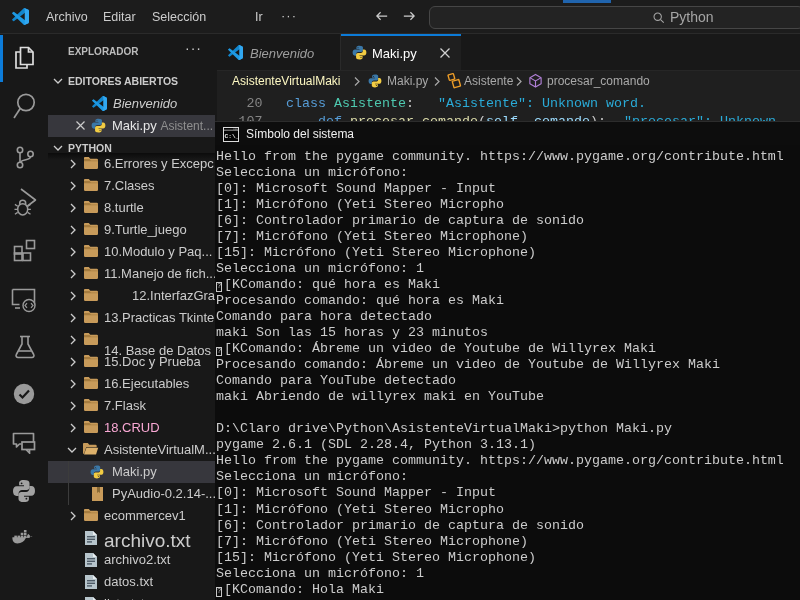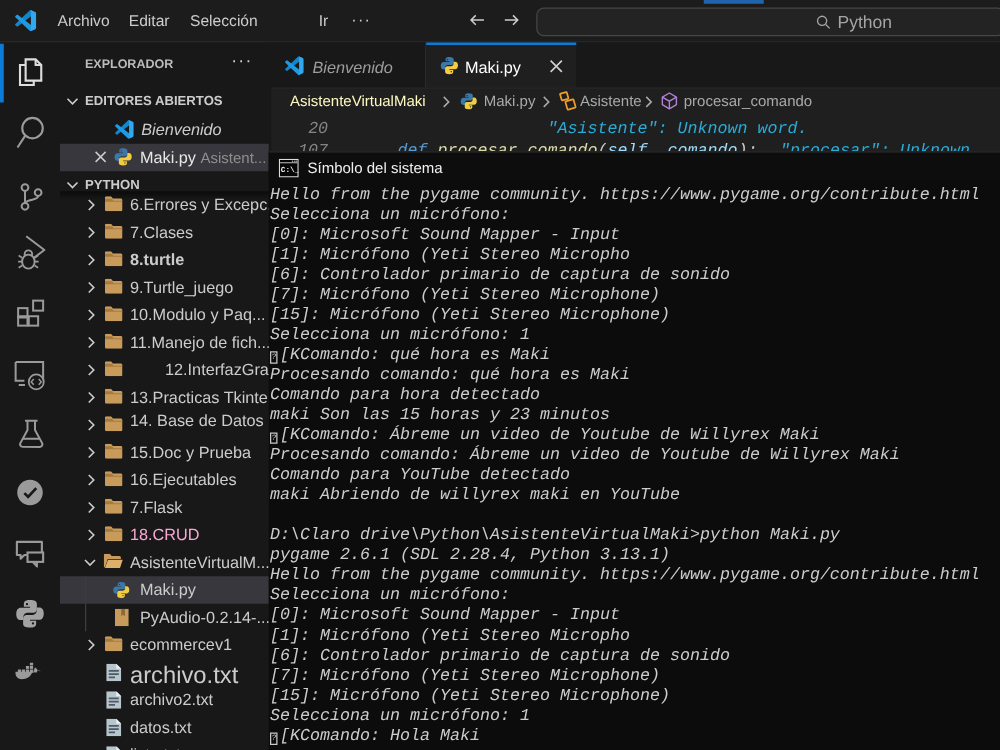--- a/index.html
+++ b/index.html
@@ -1,20 +1,20 @@
 <!DOCTYPE html>
 <html><head>
 <meta charset="utf-8">
 <style>
   * { margin:0; padding:0; box-sizing:border-box; }
   html,body { width:800px; height:600px; overflow:hidden; background:#181818;
     font-family:"Liberation Sans", sans-serif; }
   #stage { position:absolute; top:0; left:0; width:800px; height:600px; }
   .abs { position:absolute; }
-  .mono { font-family:"Liberation Mono", monospace;font-style:italic; }
+  .mono { font-family:"Liberation Mono", monospace; }
 </style>
 </head>
 <body>
 <div id="stage">
 
   <div class="abs" id="titlebar" style="left:0;top:0;width:800px;height:34px;background:#1c1c1c;border-bottom:1px solid #2a2a2a;"></div>
 
   <svg class="abs" style="left:12px;top:8px;" width="17" height="17" viewBox="0 0 100 100">
     <path fill="#1286cd" d="M96.5 10.7 76 .8a6 6 0 0 0-7 1.2L2 66a4 4 0 0 0 0 6l5.5 5a4 4 0 0 0 5.2.2L94 15z"></path>
     <path fill="#1e9ae4" d="M96.5 89.3 76 99.2a6 6 0 0 1-7-1.2L2 34a4 4 0 0 1 0-6l5.5-5a4 4 0 0 1 5.2-.2L94 85z"></path>
@@ -172,21 +172,21 @@
         <path fill="#a57c3f" d="M0 2h5.6l1.3 1.5H14v.8H0z"></path>
       </svg>
       <div class="abs" style="left:104px;top:177.5px;font-size:13px;color:#cccccc;white-space:nowrap;">7.Clases</div>
       <svg class="abs" style="left:68px;top:201.5px;" width="10" height="12" viewBox="0 0 10 12">
         <path d="M3 2l4 4-4 4" stroke="#cccccc" stroke-width="1.3" fill="none"></path>
       </svg>
       <svg class="abs" style="left:84px;top:200.5px;" width="14" height="12" viewBox="0 0 14 12">
         <path fill="#c89b5a" d="M0 1.5A1.2 1.2 0 0 1 1.2 0h3.6l1.5 1.8h6.5A1.2 1.2 0 0 1 14 3v7.8a1.2 1.2 0 0 1-1.2 1.2H1.2A1.2 1.2 0 0 1 0 10.8z"></path>
         <path fill="#a57c3f" d="M0 2h5.6l1.3 1.5H14v.8H0z"></path>
       </svg>
-      <div class="abs" style="left:104px;top:199.5px;font-size:13px;color:#cccccc;white-space:nowrap;font-weight:bold;">8.turtle</div>
+      <div class="abs" style="left:104px;top:199.5px;font-size:13px;color:#cccccc;white-space:nowrap;">8.turtle</div>
       <svg class="abs" style="left:68px;top:223.5px;" width="10" height="12" viewBox="0 0 10 12">
         <path d="M3 2l4 4-4 4" stroke="#cccccc" stroke-width="1.3" fill="none"></path>
       </svg>
       <svg class="abs" style="left:84px;top:222.5px;" width="14" height="12" viewBox="0 0 14 12">
         <path fill="#c89b5a" d="M0 1.5A1.2 1.2 0 0 1 1.2 0h3.6l1.5 1.8h6.5A1.2 1.2 0 0 1 14 3v7.8a1.2 1.2 0 0 1-1.2 1.2H1.2A1.2 1.2 0 0 1 0 10.8z"></path>
         <path fill="#a57c3f" d="M0 2h5.6l1.3 1.5H14v.8H0z"></path>
       </svg>
       <div class="abs" style="left:104px;top:221.5px;font-size:13px;color:#cccccc;white-space:nowrap;">9.Turtle_juego</div>
       <svg class="abs" style="left:68px;top:245.5px;" width="10" height="12" viewBox="0 0 10 12">
         <path d="M3 2l4 4-4 4" stroke="#cccccc" stroke-width="1.3" fill="none"></path>
@@ -220,21 +220,21 @@
         <path fill="#a57c3f" d="M0 2h5.6l1.3 1.5H14v.8H0z"></path>
       </svg>
       <div class="abs" style="left:104px;top:309.5px;font-size:13px;color:#cccccc;white-space:nowrap;">13.Practicas Tkinter</div>
       <svg class="abs" style="left:68px;top:333.5px;" width="10" height="12" viewBox="0 0 10 12">
         <path d="M3 2l4 4-4 4" stroke="#cccccc" stroke-width="1.3" fill="none"></path>
       </svg>
       <svg class="abs" style="left:84px;top:332.5px;" width="14" height="12" viewBox="0 0 14 12">
         <path fill="#c89b5a" d="M0 1.5A1.2 1.2 0 0 1 1.2 0h3.6l1.5 1.8h6.5A1.2 1.2 0 0 1 14 3v7.8a1.2 1.2 0 0 1-1.2 1.2H1.2A1.2 1.2 0 0 1 0 10.8z"></path>
         <path fill="#a57c3f" d="M0 2h5.6l1.3 1.5H14v.8H0z"></path>
       </svg>
-      <div class="abs" style="left:104px;top:329px;font-size:13px;color:#cccccc;white-space:nowrap;">14. Base de Datos</div>
+      <div class="abs" style="left:104px;top:343px;font-size:13px;color:#cccccc;white-space:nowrap;">14. Base de Datos</div>
       <svg class="abs" style="left:68px;top:355.5px;" width="10" height="12" viewBox="0 0 10 12">
         <path d="M3 2l4 4-4 4" stroke="#cccccc" stroke-width="1.3" fill="none"></path>
       </svg>
       <svg class="abs" style="left:84px;top:354.5px;" width="14" height="12" viewBox="0 0 14 12">
         <path fill="#c89b5a" d="M0 1.5A1.2 1.2 0 0 1 1.2 0h3.6l1.5 1.8h6.5A1.2 1.2 0 0 1 14 3v7.8a1.2 1.2 0 0 1-1.2 1.2H1.2A1.2 1.2 0 0 1 0 10.8z"></path>
         <path fill="#a57c3f" d="M0 2h5.6l1.3 1.5H14v.8H0z"></path>
       </svg>
       <div class="abs" style="left:104px;top:353.5px;font-size:13px;color:#cccccc;white-space:nowrap;">15.Doc y Prueba</div>
       <svg class="abs" style="left:68px;top:377.5px;" width="10" height="12" viewBox="0 0 10 12">
         <path d="M3 2l4 4-4 4" stroke="#cccccc" stroke-width="1.3" fill="none"></path>
@@ -371,20 +371,21 @@
       <path d="M2 1.5l4 4-4 4" stroke="#a9a9a9" stroke-width="1.2" fill="none"></path>
     </svg>
 
   <svg class="abs" style="left:528px;top:73px;" width="15" height="15" viewBox="0 0 16 16">
     <path d="M8 1.5 14 5v6.5L8 15 2 11.5V5z" stroke="#b180d7" stroke-width="1.2" fill="none" stroke-linejoin="round"></path>
     <path d="M2.3 5.2 8 8.5l5.7-3.3M8 8.5V15" stroke="#b180d7" stroke-width="1.2" fill="none"></path>
   </svg>
   <div class="abs" style="left:547px;top:74px;font-size:12px;color:#a9a9a9;">procesar_comando</div>
 
   <div class="abs mono" style="left:246.5px;top:95.5px;font-size:13.33px;color:#858585;">20</div>
+  <div class="abs mono" style="left:286px;top:95.5px;font-size:13.33px;white-space:pre;"><span style="color:#569cd6;">class</span> <span style="color:#4ec9b0;">Asistente</span><span style="color:#cccccc;">:</span></div>
   <div class="abs mono" style="left:438px;top:95.5px;font-size:13.33px;color:#2aabd8;">"Asistente": Unknown word.</div>
   <div class="abs mono" style="left:238.5px;top:113.5px;font-size:13.33px;color:#858585;">107</div>
   <div class="abs mono" style="left:318px;top:113.5px;font-size:13.33px;white-space:pre;"><span style="color:#569cd6;">def</span> <span style="color:#dcdcaa;">procesar_comando</span><span style="color:#cccccc;">(</span><span style="color:#9cdcfe;">self</span><span style="color:#cccccc;">, </span><span style="color:#9cdcfe;">comando</span><span style="color:#cccccc;">):</span></div>
   <div class="abs mono" style="left:624px;top:113.5px;font-size:13.33px;color:#2aabd8;">"procesar": Unknown word.</div>
 
   <div class="abs" id="console" style="left:215px;top:121px;width:585px;height:479px;background:#0c0c0c;"></div>
   <div class="abs" style="left:215px;top:121px;width:585px;height:24px;background:#0d0d0d;border-top:1px solid #2c2c2c;"></div>
 
   <svg class="abs" style="left:223px;top:126.5px;" width="16" height="15" viewBox="0 0 16 15">
     <rect x="0.5" y="0.5" width="15" height="14" fill="#050505" stroke="#dcdcdc" stroke-width="1"></rect>

